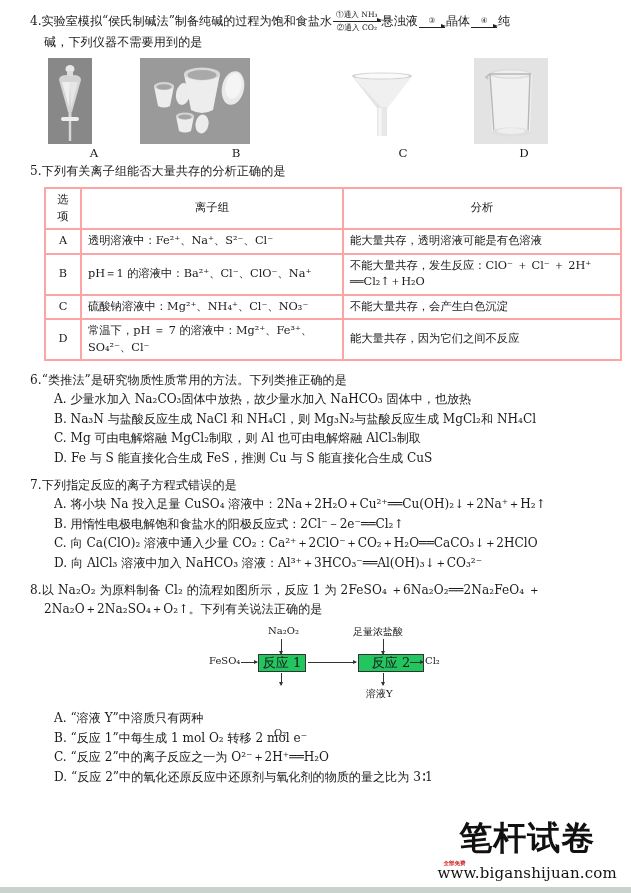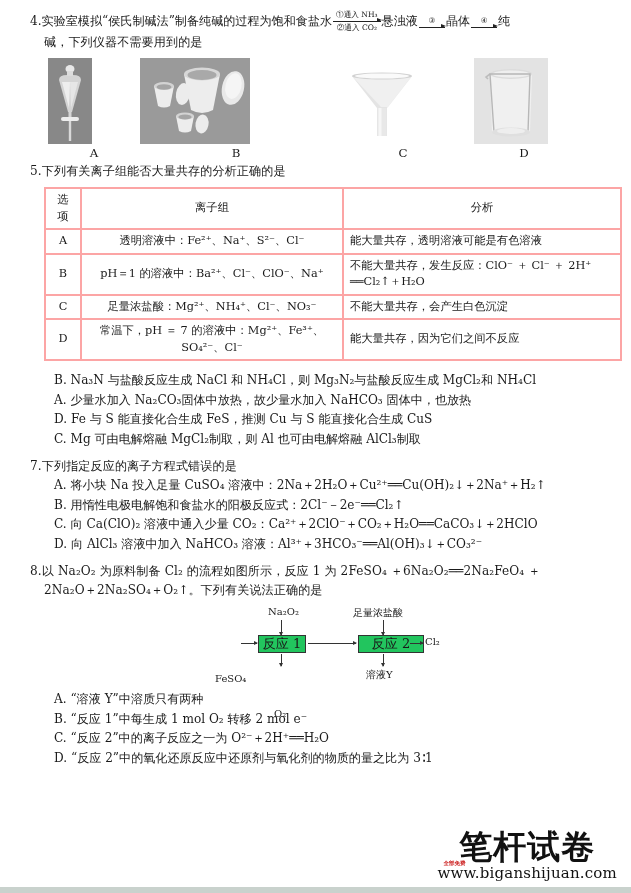--- a/index.html
+++ b/index.html
@@ -111,21 +111,21 @@
     width: 578px;
     font-size: 11.3px;
   }
   table.iontable td, table.iontable th {
     border: 2px solid #fca5a5;
     padding: 3px 6px;
     line-height: 16.5px;
     font-weight: normal;
   }
   .col-opt { width: 36px; text-align: center; }
-  .col-ion { width: 262px; text-align: center; }
+  .col-ion { width: 262px; }
   .col-ana { }
   .th-center { text-align: center; }
 
   
   .flowwrap {
     position: relative;
     height: 80px;
     margin: 6px 0 4px 0;
     font-size: 10.3px;
   }
@@ -183,21 +183,21 @@
     font-family: "DejaVu Sans", "Liberation Sans", sans-serif;
     font-size: 33px;
     font-weight: bold;
     color: #111;
     letter-spacing: 1px;
   }
   .wm-url {
     font-family: "DejaVu Serif", "Liberation Serif", serif;
     font-size: 15px;
     color: #111;
-    margin-top: 3px;
+    margin-top: 12px;
     letter-spacing: 0.2px;
   }
   .wm-free {
     position: absolute;
     left: 6px;
     bottom: 15px;
     font-size: 5.5px;
     color: #cc2020;
     font-family: "DejaVu Sans", "Liberation Sans", sans-serif;
     font-weight: bold;
@@ -333,39 +333,42 @@
         <td class="col-ion">透明溶液中：Fe²⁺、Na⁺、S²⁻、Cl⁻</td>
         <td class="col-ana">能大量共存，透明溶液可能是有色溶液</td>
       </tr>
       <tr>
         <td class="col-opt">B</td>
         <td class="col-ion">pH＝1 的溶液中：Ba²⁺、Cl⁻、ClO⁻、Na⁺</td>
         <td class="col-ana">不能大量共存，发生反应：ClO⁻ ＋ Cl⁻ ＋ 2H⁺ ══Cl₂↑＋H₂O</td>
       </tr>
       <tr>
         <td class="col-opt">C</td>
-        <td class="col-ion">足量浓盐酸：Mg²⁺、NH₄⁺、Cl⁻、NO₃⁻</td>
+        <td class="col-ion">硫酸钠溶液中：Mg²⁺、NH₄⁺、Cl⁻、NO₃⁻</td>
         <td class="col-ana">不能大量共存，会产生白色沉淀</td>
       </tr>
       <tr>
         <td class="col-opt">D</td>
         <td class="col-ion">常温下，pH ＝ 7 的溶液中：Mg²⁺、Fe³⁺、SO₄²⁻、Cl⁻</td>
         <td class="col-ana">能大量共存，因为它们之间不反应</td>
       </tr>
     </tbody>
       </table>
   </div>
 
   <div class="spacer6"></div>
 
   <div class="q">
+    <div class="qline">
+      <span>6.</span><span>“类推法”是研究物质性质常用的方法。下列类推正确的是</span>
+    </div>
+    <div class="opt">A. 少量水加入 Na₂CO₃固体中放热，故少量水加入 NaHCO₃ 固体中，也放热</div>
     <div class="opt">B. Na₃N 与盐酸反应生成 NaCl 和 NH₄Cl，则 Mg₃N₂与盐酸反应生成 MgCl₂和 NH₄Cl</div>
-    <div class="opt">A. 少量水加入 Na₂CO₃固体中放热，故少量水加入 NaHCO₃ 固体中，也放热</div>
+    <div class="opt">C. Mg 可由电解熔融 MgCl₂制取，则 Al 也可由电解熔融 AlCl₃制取</div>
     <div class="opt">D. Fe 与 S 能直接化合生成 FeS，推测 Cu 与 S 能直接化合生成 CuS</div>
-    <div class="opt">C. Mg 可由电解熔融 MgCl₂制取，则 Al 也可由电解熔融 AlCl₃制取</div>
   </div>
 
   <div class="spacer6"></div>
 
   <div class="q">
     <div class="qline">
       <span>7.</span><span>下列指定反应的离子方程式错误的是</span>
     </div>
     <div class="opt">A. 将小块 Na 投入足量 CuSO₄ 溶液中：2Na＋2H₂O＋Cu²⁺══Cu(OH)₂↓＋2Na⁺＋H₂↑</div>
     <div class="opt">B. 用惰性电极电解饱和食盐水的阳极反应式：2Cl⁻－2e⁻══Cl₂↑</div>
@@ -383,21 +386,21 @@
 
     <div class="flowwrap">
       <div class="flow">
 
         <div class="fl-label" style="left:63px; top:0;">Na₂O₂</div>
         <div class="fl-label" style="left:148px; top:0;">足量浓盐酸</div>
 
         <div class="fl-varrow" style="left:76px; top:14px; height:15px;"></div>
         <div class="fl-varrow" style="left:178px; top:14px; height:15px;"></div>
 
-        <div class="fl-label" style="left:10px; top:30px;margin-top:37px;">FeSO₄</div>
+        <div class="fl-label" style="left:4px; top:30px;">FeSO₄</div>
         <div class="fl-harrow" style="left:36px; top:37px; width:16px;"></div>
 
         <div class="fl-box" style="left:53px; top:29px; width:48px;">反应 1</div>
         <div class="fl-harrow" style="left:103px; top:37px; width:48px;"></div>
         <div class="fl-box" style="left:153px; top:29px; width:66px;">反应 2</div>
         <div class="fl-harrow" style="left:205px; top:37px; width:13px;"></div>
         <div class="fl-label" style="left:220px; top:30px;">Cl₂</div>
 
         <div class="fl-varrow" style="left:76px; top:48px; height:12px;"></div>
         <div class="fl-varrow" style="left:178px; top:48px; height:12px;"></div>

